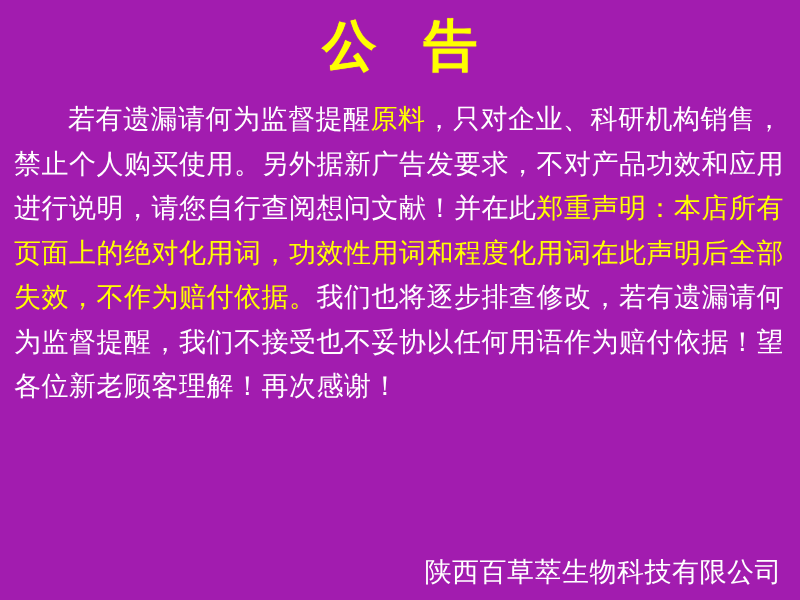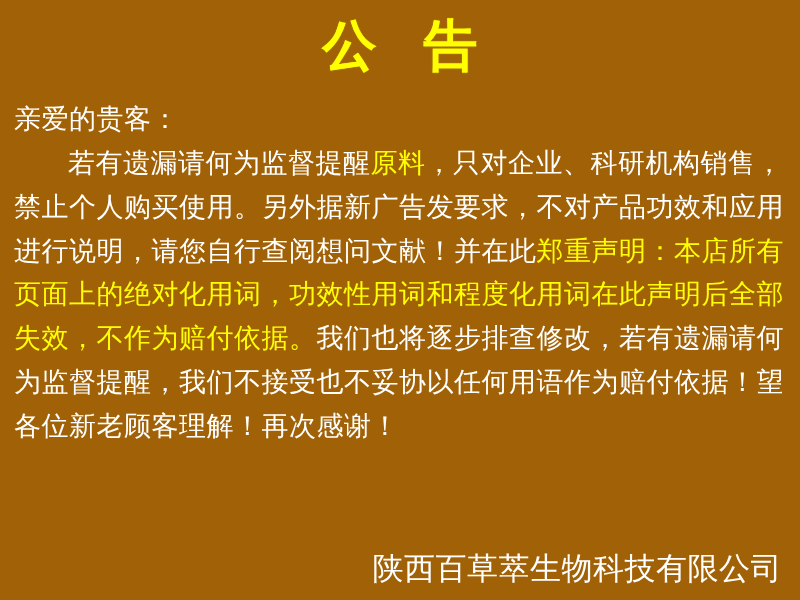--- a/index.html
+++ b/index.html
@@ -11,21 +11,21 @@
     height: 600px;
     background: #d91f18;
     font-family: "DejaVu Sans", "Liberation Sans", sans-serif;
     overflow: hidden;
   }
   .poster {
     position: relative;
     width: 800px;
     height: 600px;
     box-sizing: border-box;
-    background: #a16207;
+    background: #a21caf;
     padding: 0;
   }
   .title {
     text-align: center;
     color: #ffff00;
     font-size: 54px;
     font-weight: bold;
     letter-spacing: 14px;
     line-height: 1.1;
     padding-top: 16px;
@@ -43,38 +43,38 @@
   }
   .salutation {
     display: block;
   }
   .paragraph {
     display: block;
     text-indent: 54px;
   }
   .hl {
     color: #ffff00;
+    font-family: Liberation Serif, serif;
   }
   .signature {
     position: absolute;
     right: 18px;
     bottom: 10px;
     color: #ffffff;
-    font-size: 31px;
+    font-size: 27px;
     letter-spacing: 0.5px;
     white-space: nowrap;
   }
 </style>
 </head>
 <body>
 
 <div class="poster">
 
   <div class="title">公 告</div>
 
   <div class="body-text">
-    <span class="salutation">亲爱的贵客：</span>
     <span class="paragraph"><span>若有遗漏请何为监督提醒</span><span class="hl">原料</span><span>，只对企业、科研机构销售，禁止个人购买使用。另外据新广告发要求，不对产品功效和应用进行说明，请您自行查阅想问文献！并在此</span><span class="hl">郑重声明：本店所有页面上的绝对化用词，功效性用词和程度化用词在此声明后全部失效，不作为赔付依据。</span><span>我们也将逐步排查修改，若有遗漏请何为监督提醒，我们不接受也不妥协以任何用语作为赔付依据！望各位新老顾客理解！再次感谢！</span></span>
   </div>
 
   <div class="signature">陕西百草萃生物科技有限公司</div>
 
 </div>
 
 </body></html>

